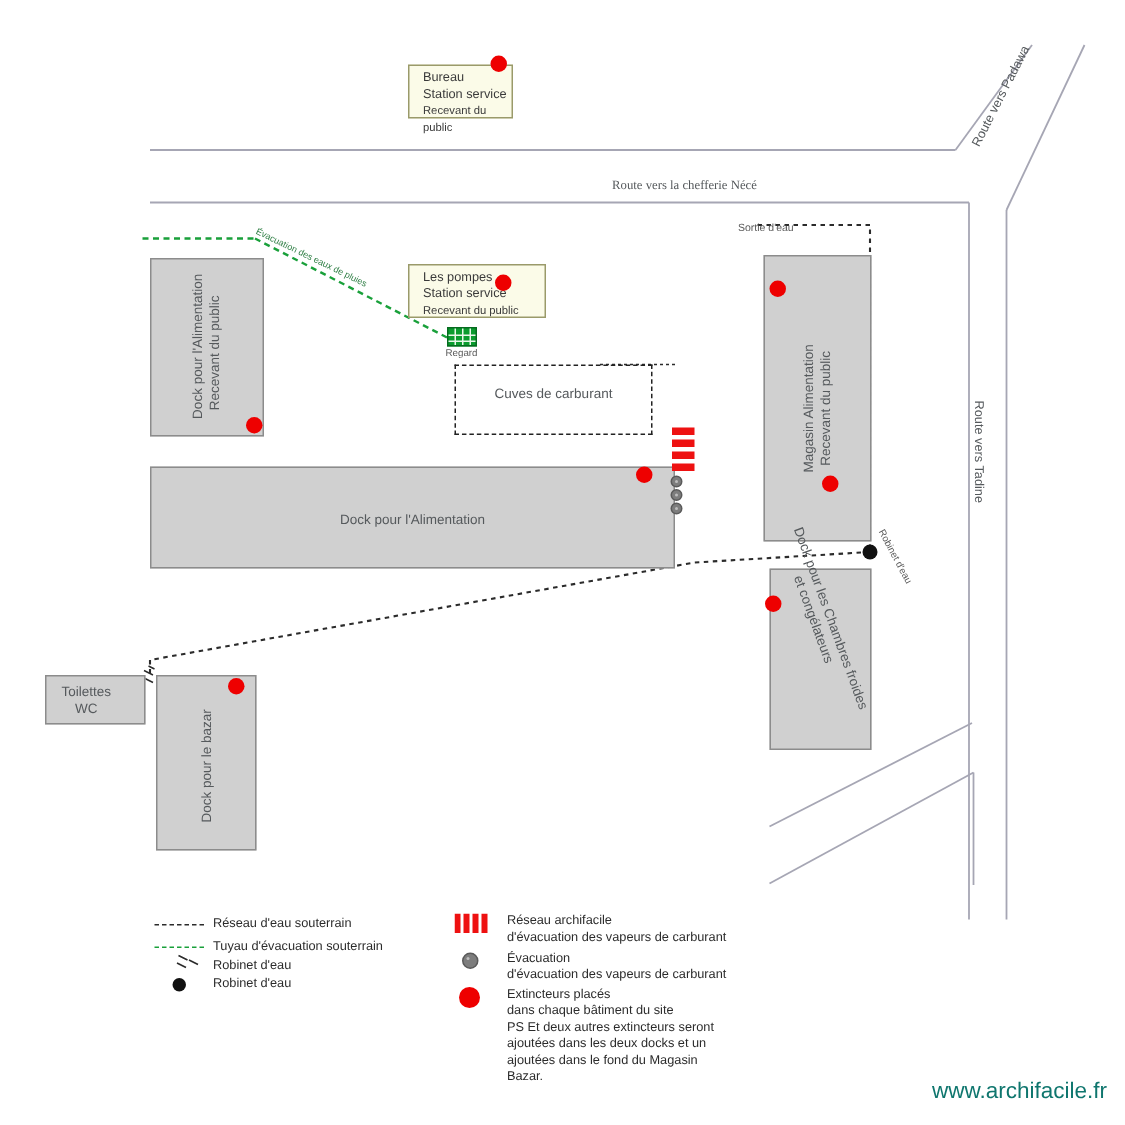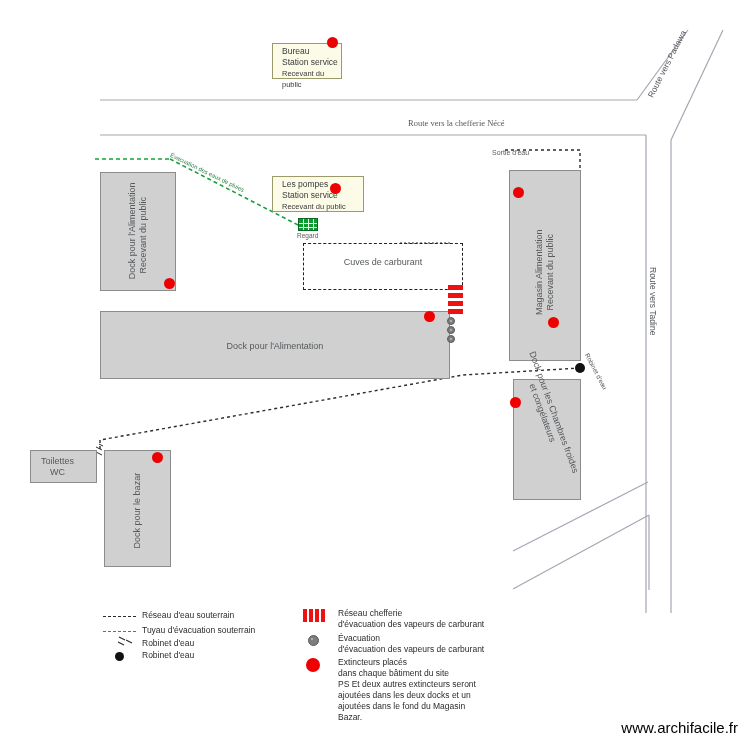--- a/index.html
+++ b/index.html
@@ -162,21 +162,21 @@
   .dashline-green {
     position: absolute;
     height: 0;
     border-top: 1.4px dashed #19a03a;
   }
   .watermark {
     position: absolute;
     right: 12px;
     bottom: 14px;
     font-size: 15px;
-    color: #000000;
+    color: #0f766e;
     font-family: "Liberation Sans", sans-serif;
   }
   .rot90 { transform: rotate(-90deg); transform-origin: center center; }
 </style>
 </head>
 <body>
 
 <svg id="plan" viewBox="0 0 750 750">
 
   <g>
@@ -263,21 +263,21 @@
 </div>
 <div class="ext" style="left:327px; top:37px;"></div>
 
 <div class="note-box" style="left:272px; top:176px; width:92px; height:36px;">
   <span>Les pompes</span><br>
   <span>Station service</span><br>
   <span class="sub">Recevant du public</span>
 </div>
 <div class="ext" style="left:330px; top:183px;"></div>
 
-<div class="dashed-box" style="left:303px; top:243px; width:160px; height:47px;">
+<div class="dashed-box" style="left:303px; top:243px; width:132px; height:47px;">
   <div class="inner-label">Cuves de carburant</div>
 </div>
 
 <div class="vapbar" style="left:448px; top:285px;"></div>
 <div class="vapbar" style="left:448px; top:293px;"></div>
 <div class="vapbar" style="left:448px; top:301px;"></div>
 <div class="vapbar" style="left:448px; top:309px;"></div>
 
 <div class="cheminee" style="left:447px; top:317px;"></div>
 <div class="cheminee" style="left:447px; top:326px;"></div>
@@ -319,21 +319,21 @@
   <div class="lg-sym" style="left:15px; top:47px; width:9px; height:9px; border-radius:50%; background:#111;"></div>
   <div class="lg-row" style="left:42px; top:45px;">Robinet d'eau</div>
 
   <svg class="lg-sym" style="left:203px; top:4px;" width="26" height="14" viewBox="0 0 26 14">
     <rect x="0" y="0" width="4" height="13" fill="#ee1111"></rect>
     <rect x="6" y="0" width="4" height="13" fill="#ee1111"></rect>
     <rect x="12" y="0" width="4" height="13" fill="#ee1111"></rect>
     <rect x="18" y="0" width="4" height="13" fill="#ee1111"></rect>
   </svg>
   <div class="lg-row" style="left:238px; top:3px;">
-    <span>Réseau chefferie</span><br>
+    <span>Réseau archifacile</span><br>
     <span>d'évacuation des vapeurs de carburant</span>
   </div>
 
   <div class="cheminee" style="left:208px; top:30px; width:11px; height:11px;"></div>
   <div class="lg-row" style="left:238px; top:28px;">
     <span>Évacuation</span><br>
     <span>d'évacuation des vapeurs de carburant</span>
   </div>
 
   <div class="lg-sym" style="left:206px; top:53px; width:14px; height:14px; border-radius:50%; background:#ee0000;"></div>

